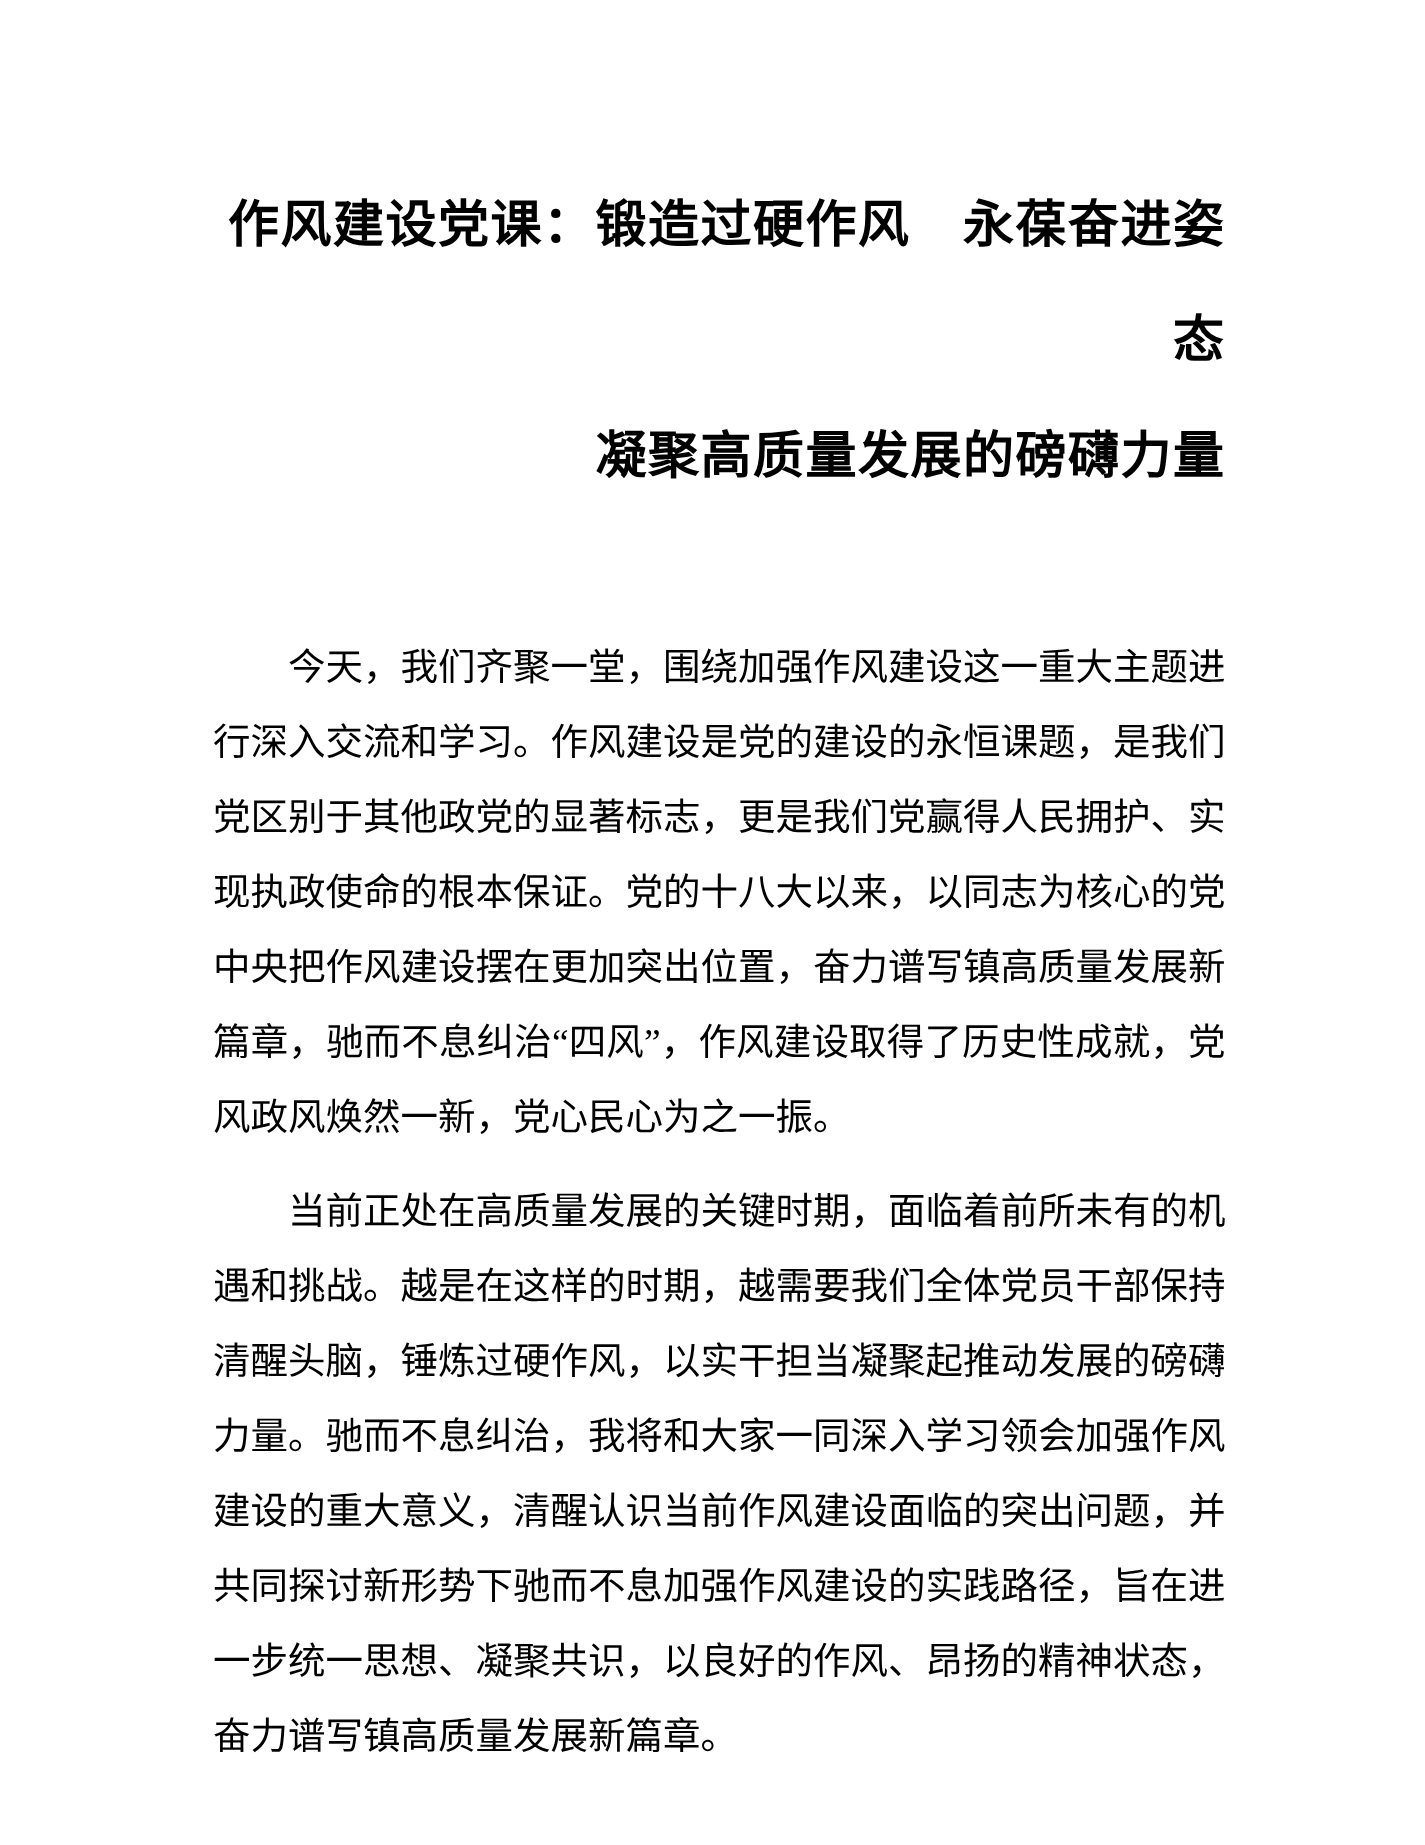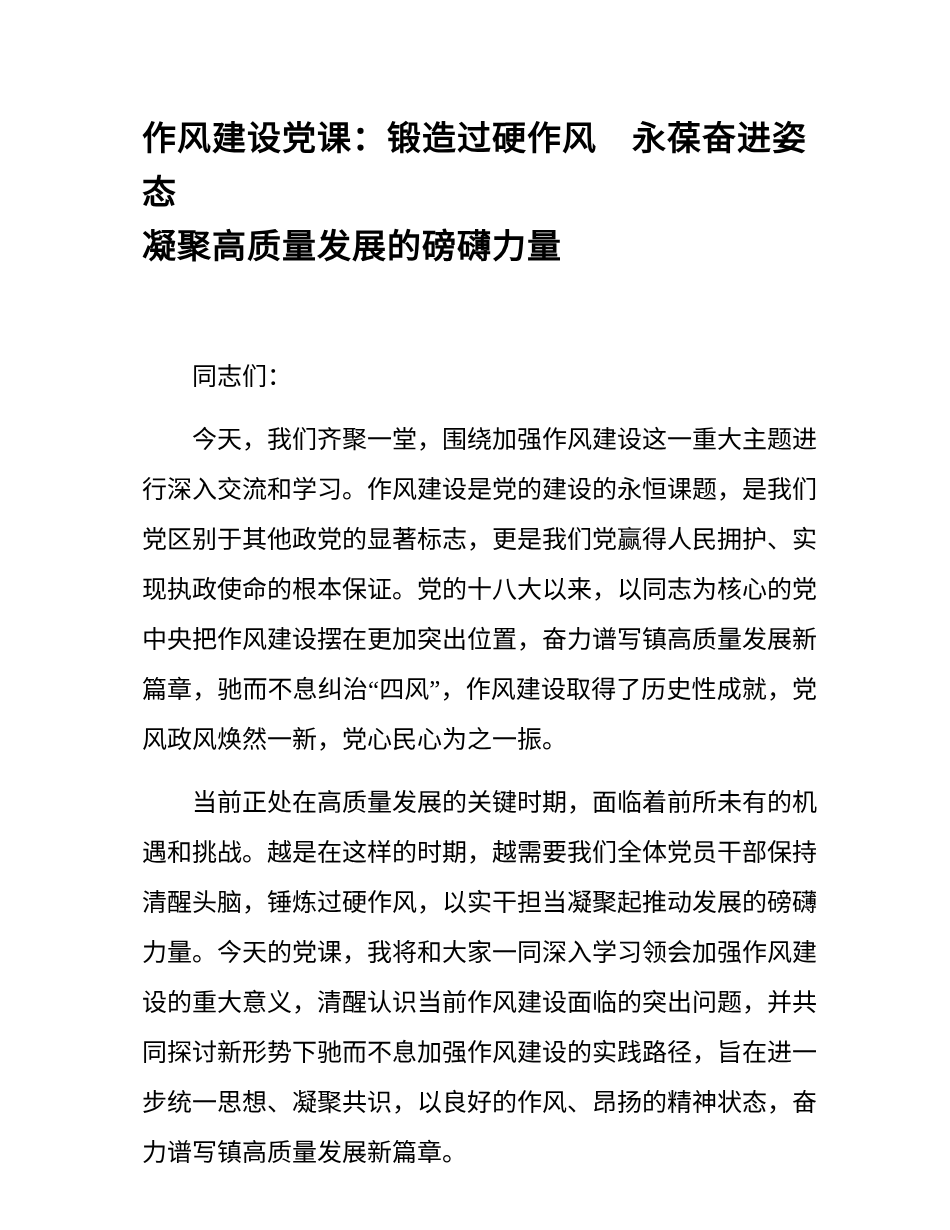--- a/index.html
+++ b/index.html
@@ -15,23 +15,23 @@
     box-sizing: border-box;
     padding: 112px 133px 0 142px;
     color: #000000;
     font-family: "Liberation Serif", "DejaVu Serif", serif;
     overflow: hidden;
   }
   .doc-title {
     margin: 0 0 78px 0;
     width: 675px;
     font-size: 34px;
-    line-height: 54px;
+    line-height: 77px;
     font-weight: bold;
-    text-align: left;
+    text-align: right;
     color: #000000;
     letter-spacing: 1px;
   }
   .doc-title .title-line {
     display: block;
   }
   .doc-body {
     width: 675px;
   }
   .doc-body p {
@@ -48,20 +48,19 @@
 <body>
 
 <div class="page">
 
   <h1 class="doc-title">
     <span class="title-line">作风建设党课：锻造过硬作风　永葆奋进姿态</span>
     <span class="title-line">凝聚高质量发展的磅礴力量</span>
   </h1>
 
   <div class="doc-body">
-    <p>同志们：</p>
 
     <p>今天，我们齐聚一堂，围绕加强作风建设这一重大主题进行深入交流和学习。作风建设是党的建设的永恒课题，是我们党区别于其他政党的显著标志，更是我们党赢得人民拥护、实现执政使命的根本保证。党的十八大以来，以同志为核心的党中央把作风建设摆在更加突出位置，奋力谱写镇高质量发展新篇章，驰而不息纠治“四风”，作风建设取得了历史性成就，党风政风焕然一新，党心民心为之一振。</p>
 
-    <p>当前正处在高质量发展的关键时期，面临着前所未有的机遇和挑战。越是在这样的时期，越需要我们全体党员干部保持清醒头脑，锤炼过硬作风，以实干担当凝聚起推动发展的磅礴力量。今天的党课，我将和大家一同深入学习领会加强作风建设的重大意义，清醒认识当前作风建设面临的突出问题，并共同探讨新形势下驰而不息加强作风建设的实践路径，旨在进一步统一思想、凝聚共识，以良好的作风、昂扬的精神状态，奋力谱写镇高质量发展新篇章。</p>
+    <p>当前正处在高质量发展的关键时期，面临着前所未有的机遇和挑战。越是在这样的时期，越需要我们全体党员干部保持清醒头脑，锤炼过硬作风，以实干担当凝聚起推动发展的磅礴力量。驰而不息纠治，我将和大家一同深入学习领会加强作风建设的重大意义，清醒认识当前作风建设面临的突出问题，并共同探讨新形势下驰而不息加强作风建设的实践路径，旨在进一步统一思想、凝聚共识，以良好的作风、昂扬的精神状态，奋力谱写镇高质量发展新篇章。</p>
   </div>
 
 </div>
 
 </body></html>

